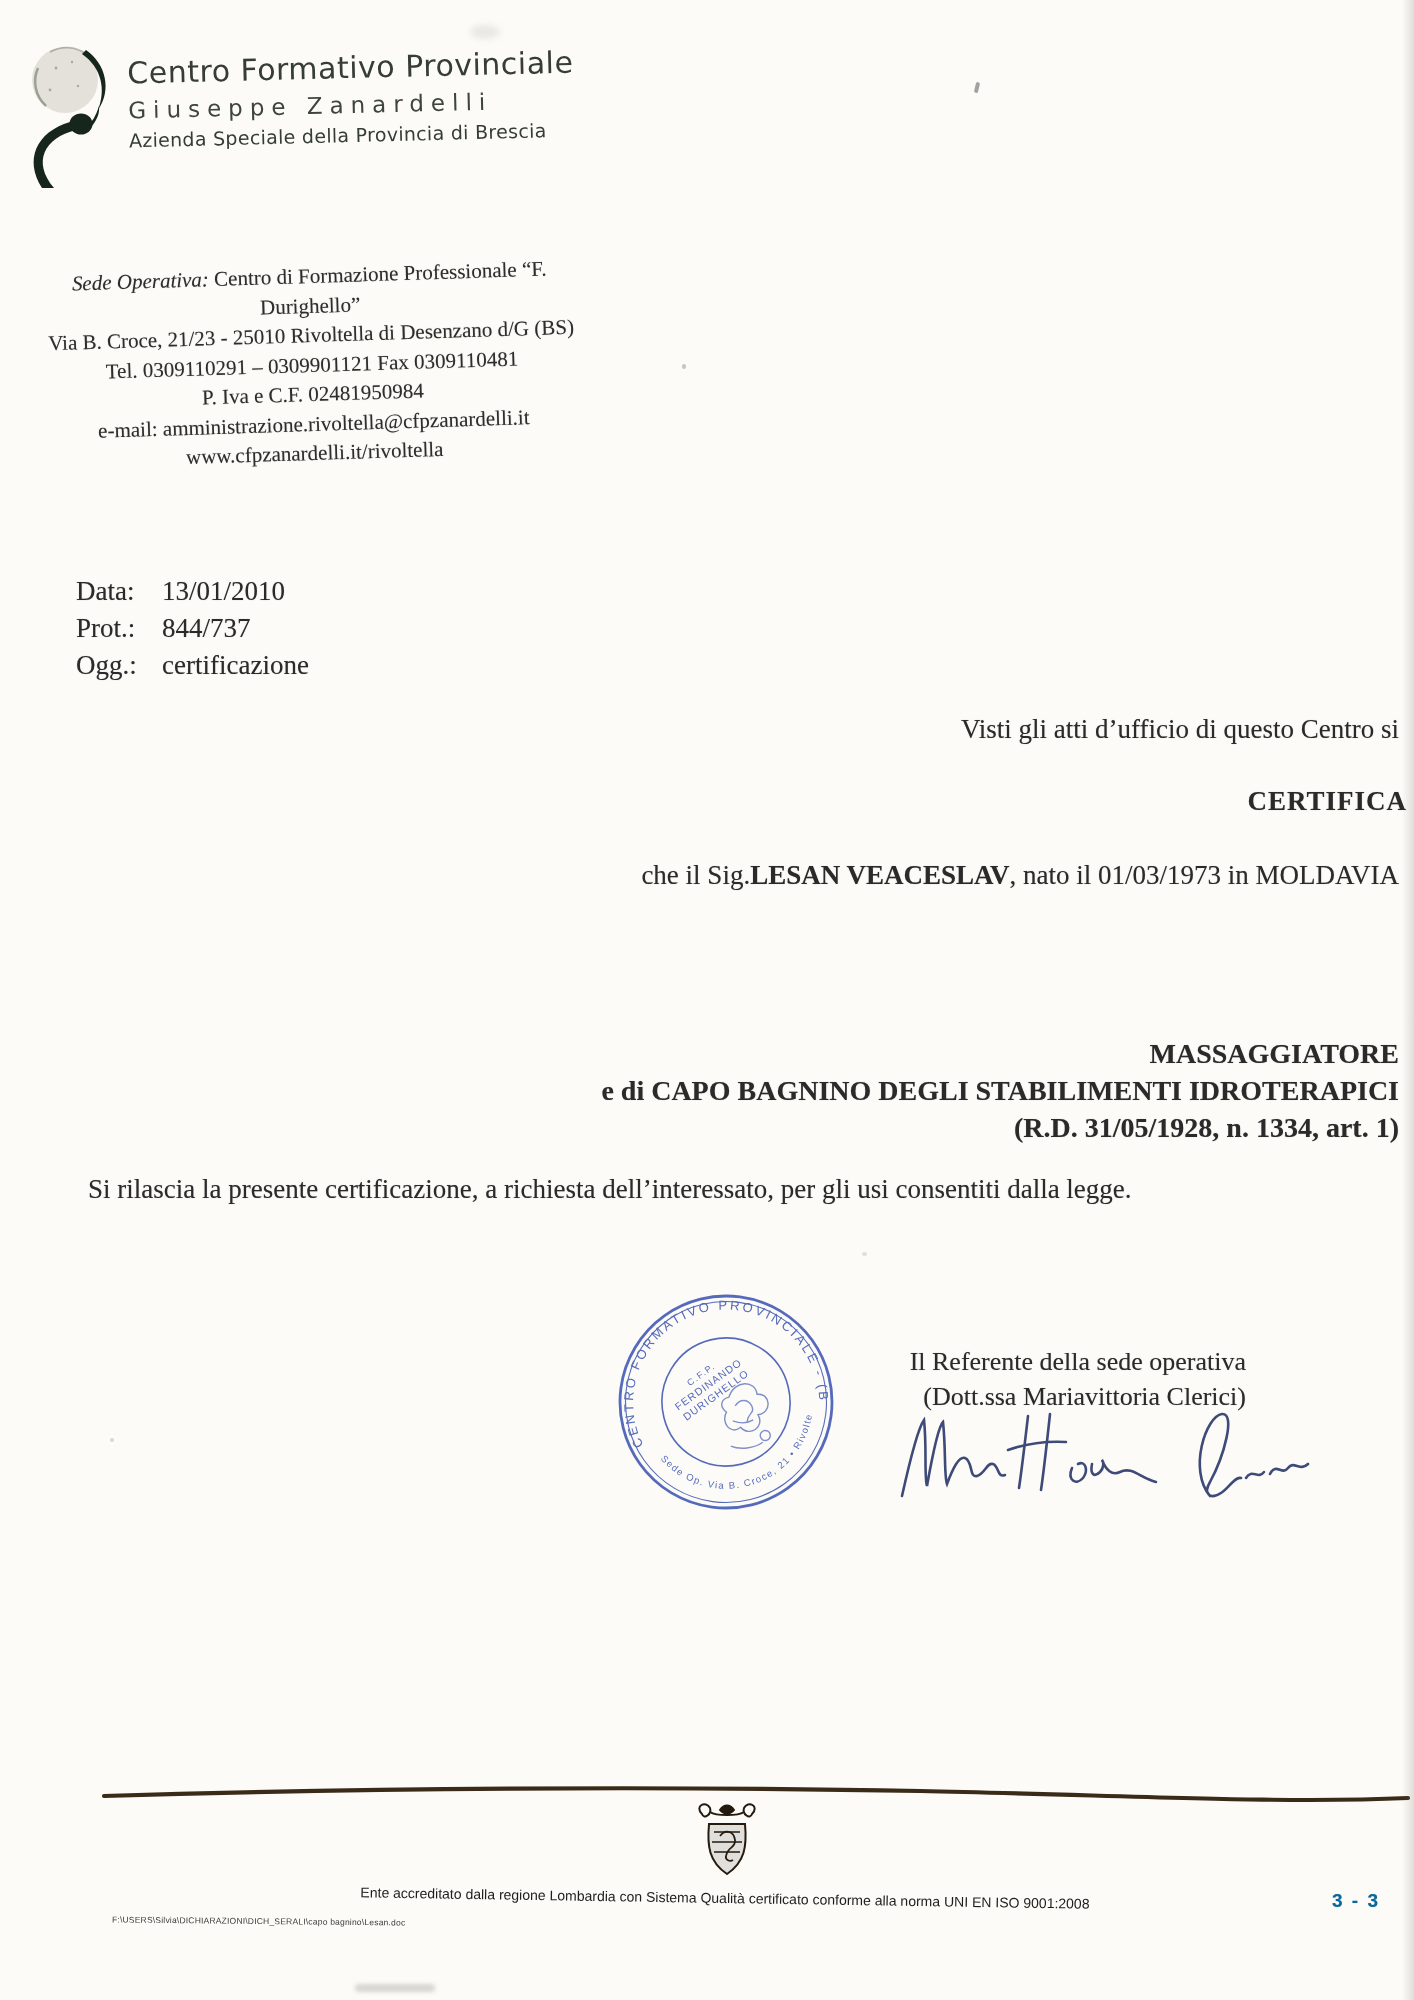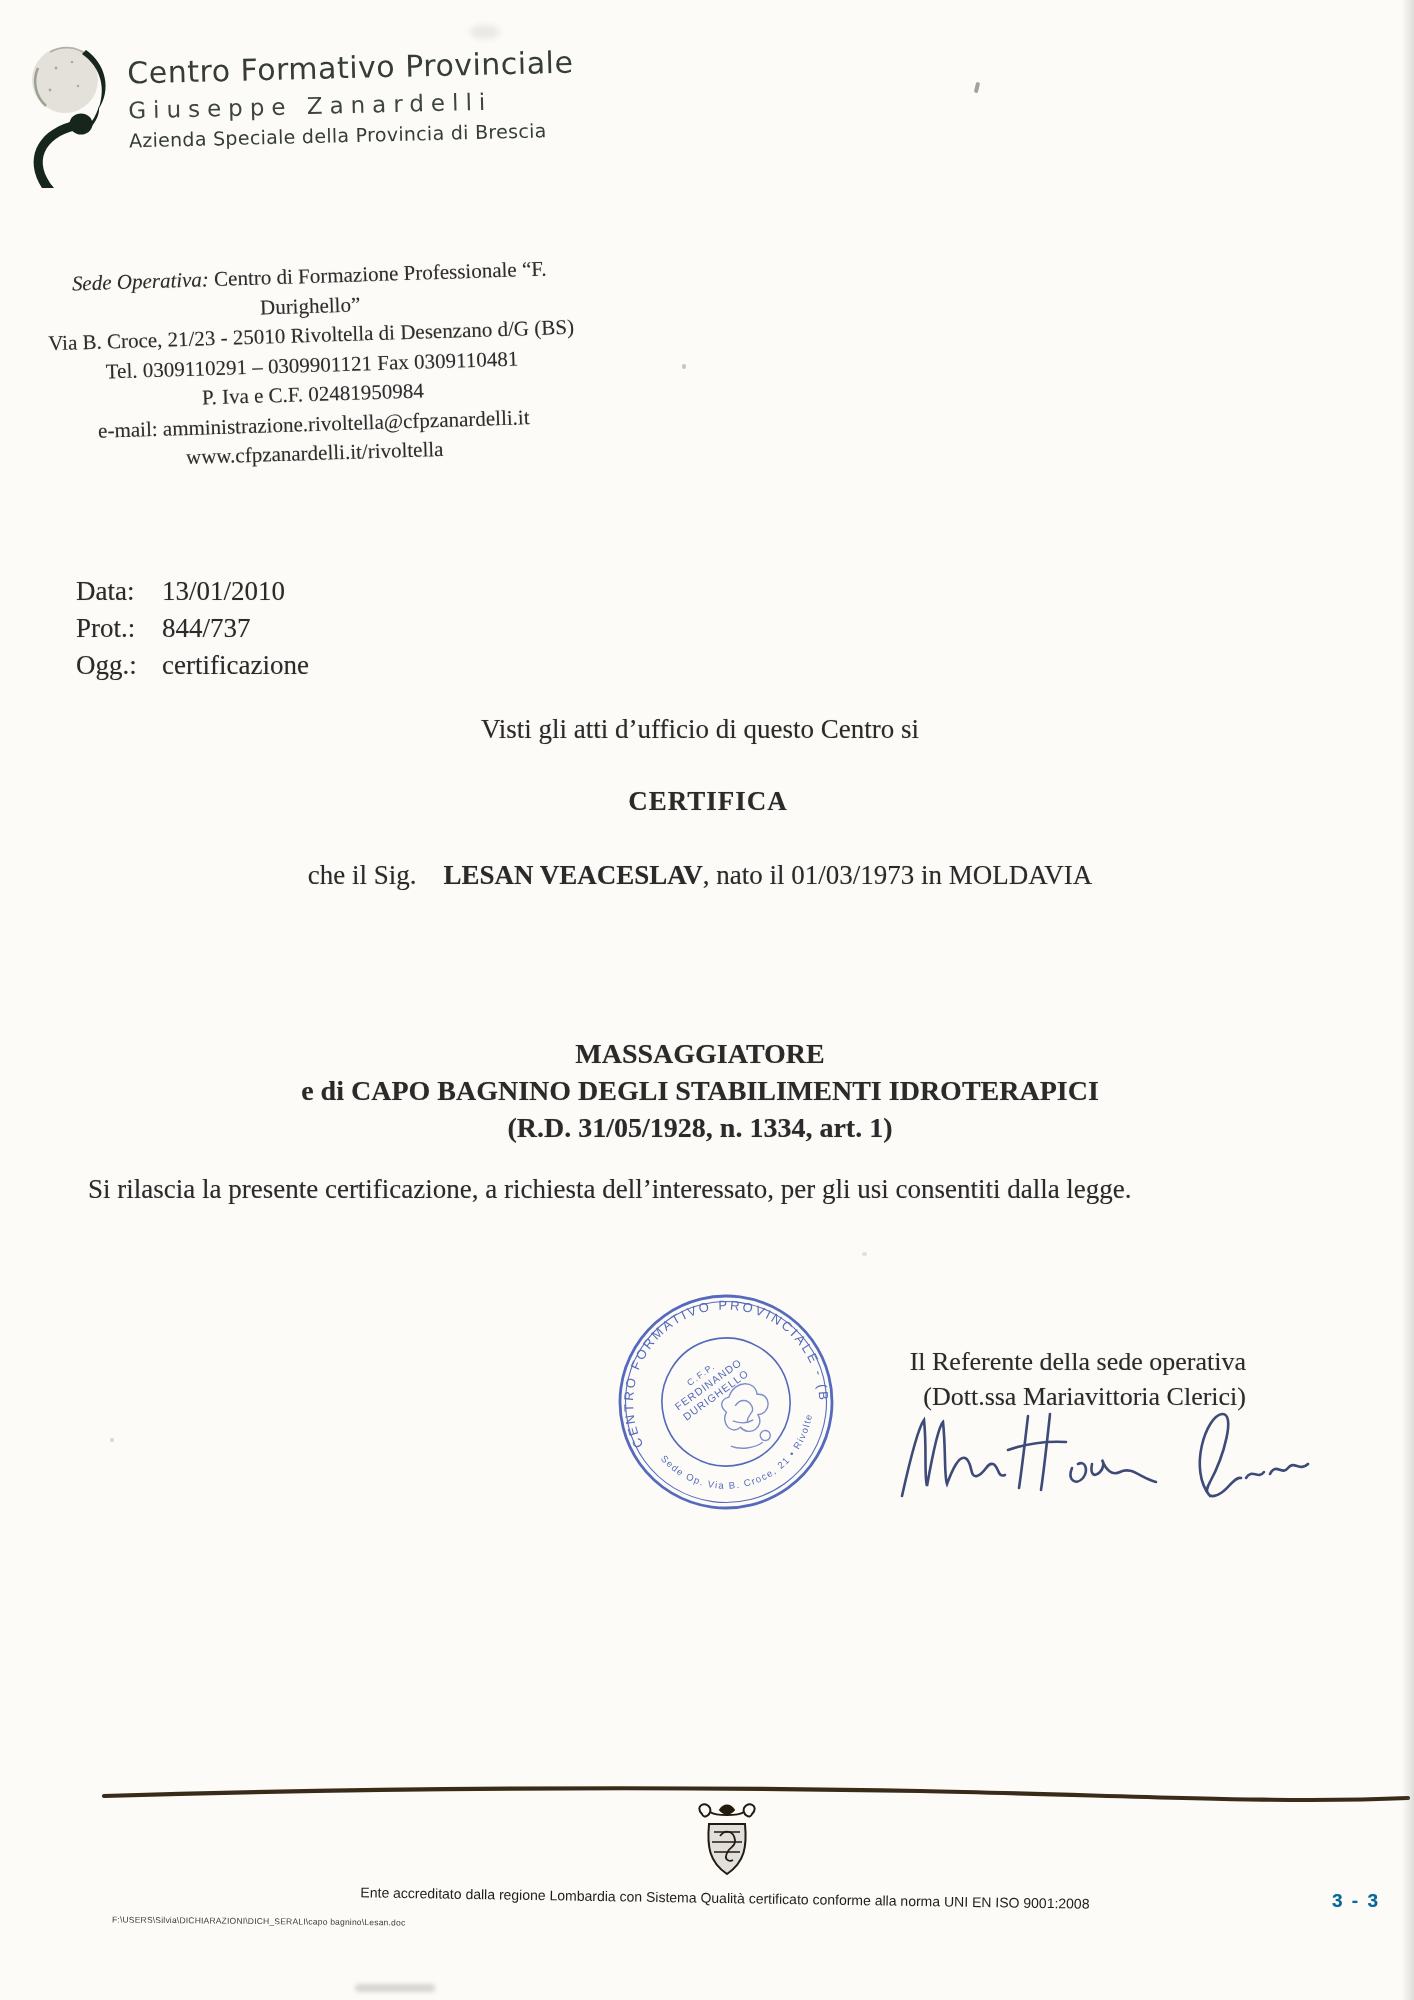--- a/index.html
+++ b/index.html
@@ -18,21 +18,21 @@
   .logo-l3{font-size:19px;margin-top:6px;letter-spacing:.3px;}
   
   .contact{left:38px;top:262px;width:548px;text-align:center;
     transform:rotate(-1.8deg);font-size:21px;line-height:29.5px;color:#2d2d2d;}
   .contact .it{font-style:italic;}
   
   .meta{left:76px;top:576px;font-size:27px;}
   .meta .row{height:37px;}
   .meta .lbl{display:inline-block;width:86px;}
   
-  .cline{left:8px;width:1384px;text-align:center;font-size:27px;}
+  .cline{left:15px;width:1384px;text-align:right;font-size:27px;}
   .b{font-weight:bold;}
   .par{left:80px;width:1248px;font-size:27px;line-height:37px;}
   
   .sigblock{left:876px;top:1344px;width:370px;text-align:right;font-size:26px;line-height:35px;}
   
   .accred{left:250px;top:1890px;width:950px;text-align:center;
     font-family:"Liberation Sans",sans-serif;font-size:14px;color:#1d1d1d;
     transform:rotate(0.9deg);}
   .fpath{left:112px;top:1916px;font-family:"Liberation Sans",sans-serif;
     font-size:8.5px;color:#3a3a3a;transform:rotate(0.6deg);letter-spacing:.2px;}
@@ -95,21 +95,21 @@
     <div class="row">
       <span class="lbl">Ogg.:</span><span>certificazione</span>
     </div>
   </div>
 
   <div class="abs cline soft" style="top:714px;">Visti gli atti d’ufficio di questo Centro si</div>
 
   <div class="abs cline soft b" style="top:786px;letter-spacing:1px;padding-left:8px;">CERTIFICA</div>
 
   <div class="abs cline soft" style="top:860px;">
-    <span style="margin-right:27px;">che il Sig.</span><span class="b">LESAN VEACESLAV</span><span>, nato il 01/03/1973 in MOLDAVIA</span>
+    <span style="margin-right:0;">che il Sig.</span><span class="b">LESAN VEACESLAV</span><span>, nato il 01/03/1973 in MOLDAVIA</span>
   </div>
 
 
   <div class="abs cline soft b" style="top:1038px;font-size:28px;">MASSAGGIATORE</div>
   <div class="abs cline soft b" style="top:1075px;font-size:28px;">e di CAPO BAGNINO DEGLI STABILIMENTI IDROTERAPICI</div>
   <div class="abs cline soft b" style="top:1112px;font-size:28px;">(R.D. 31/05/1928, n. 1334, art. 1)</div>
 
   <div class="abs soft" style="left:88px;top:1174px;font-size:27px;">Si rilascia la presente certificazione, a richiesta dell’interessato,  per gli usi consentiti dalla legge.</div>
 
   <svg class="abs" style="left:612px;top:1288px;" width="228" height="228" viewBox="-114 -114 228 228" aria-hidden="true">

